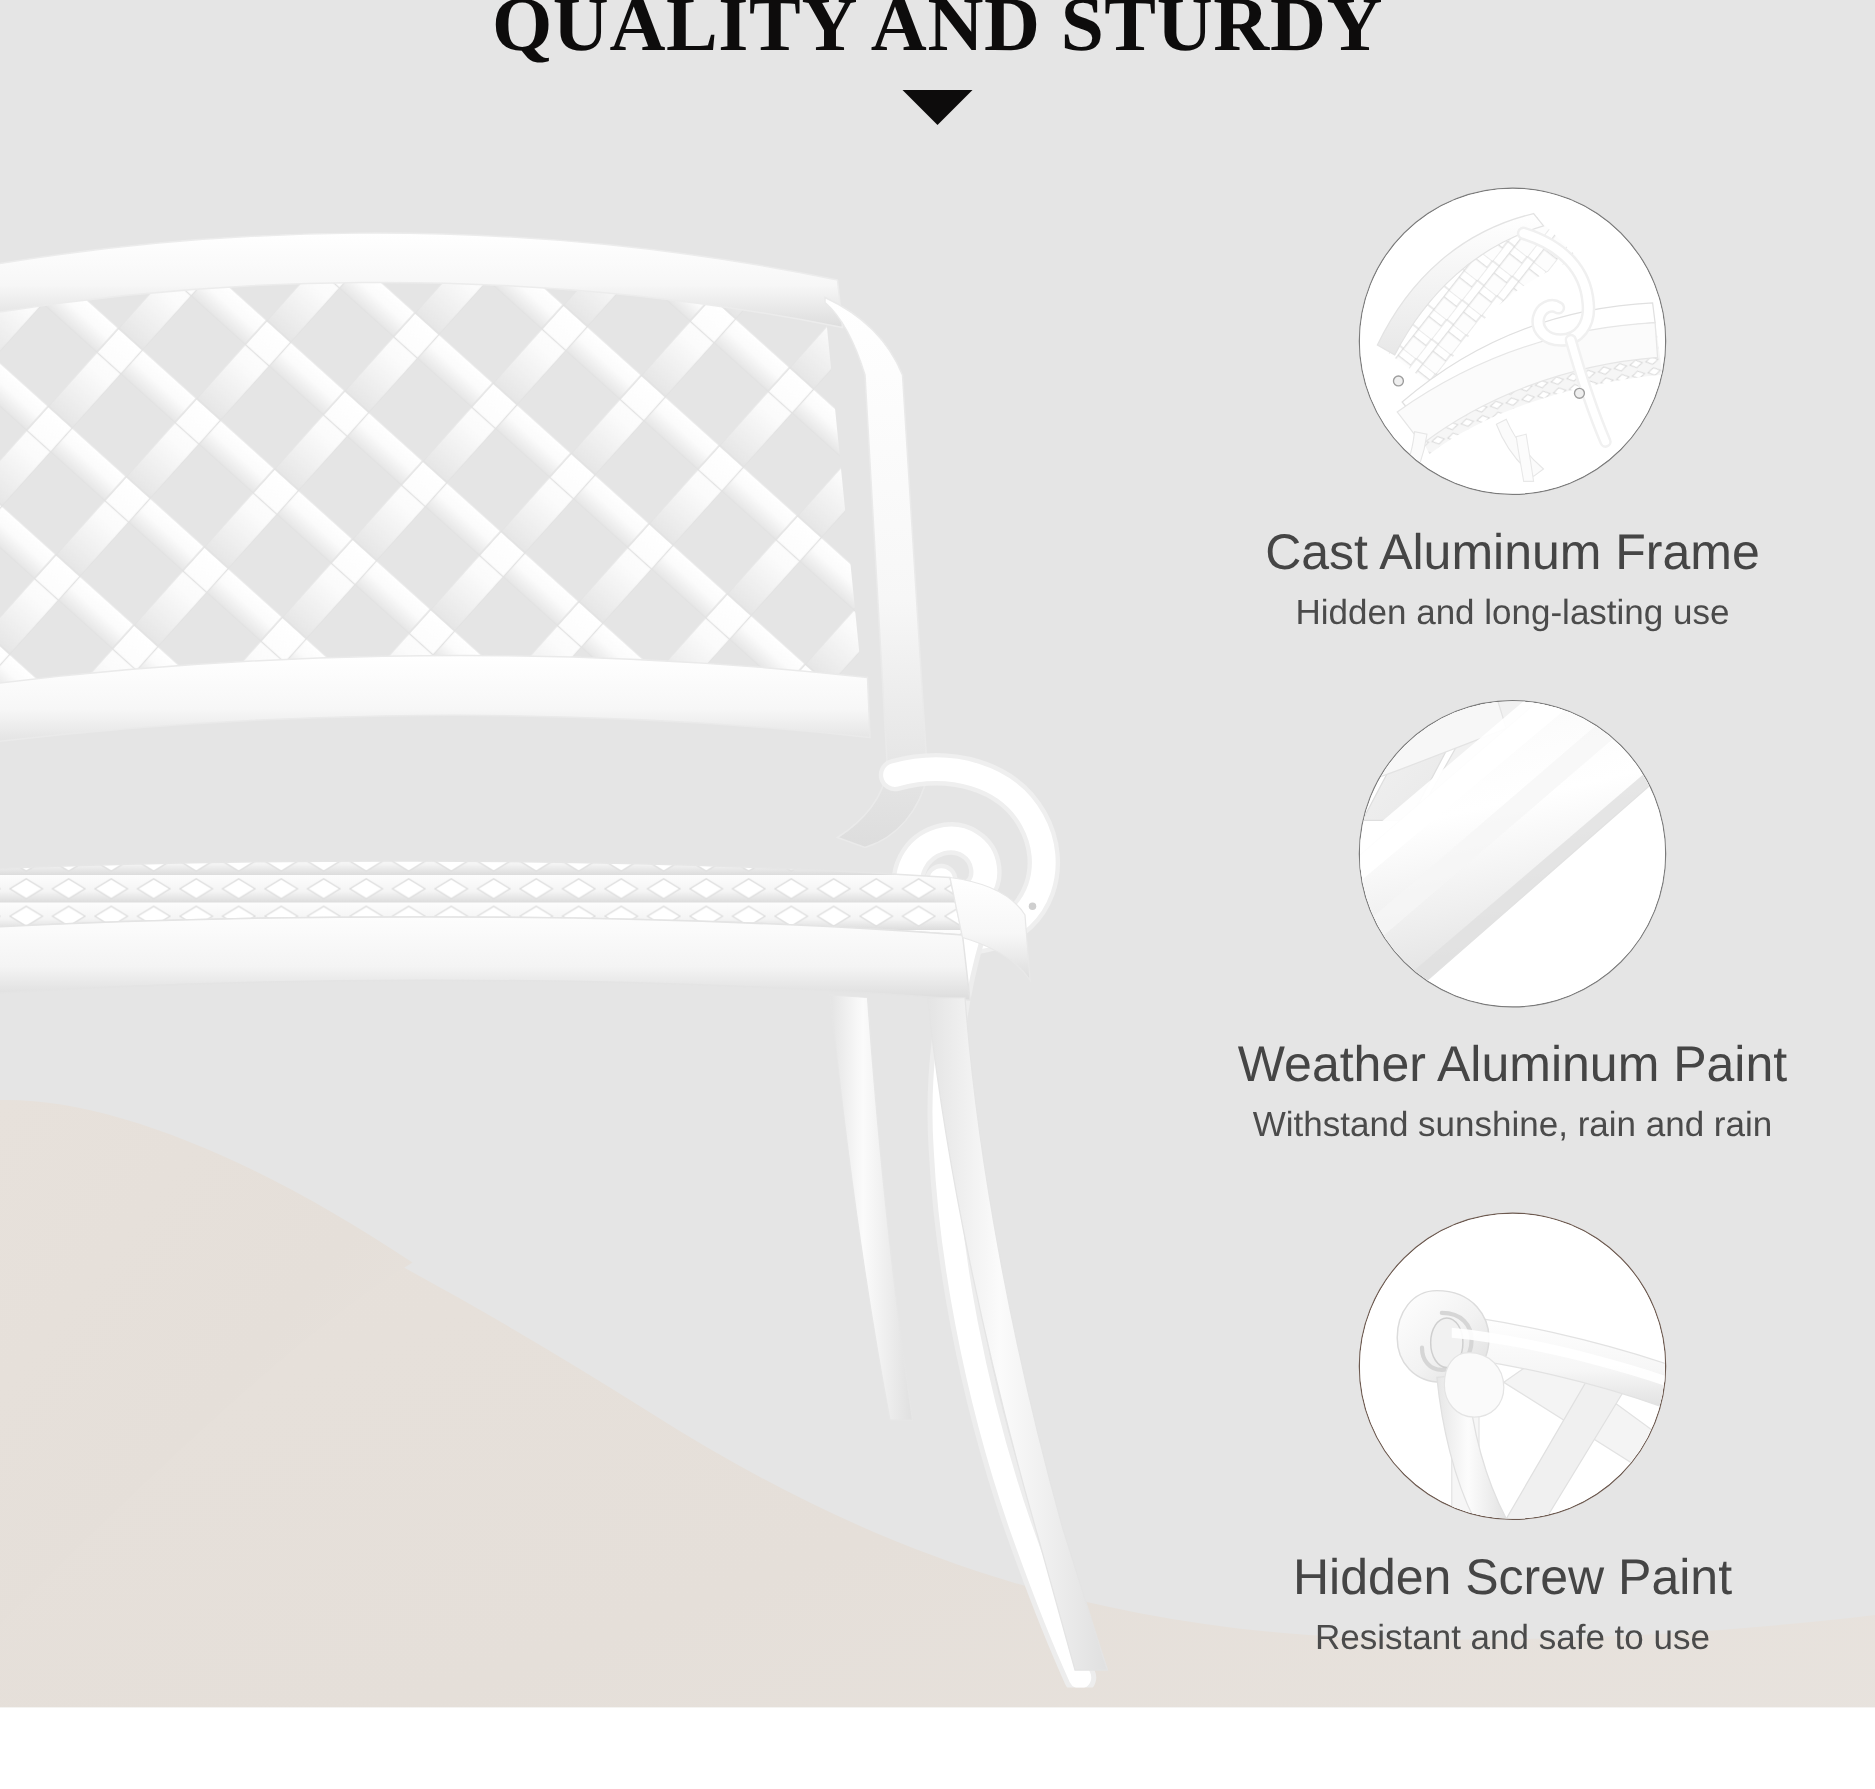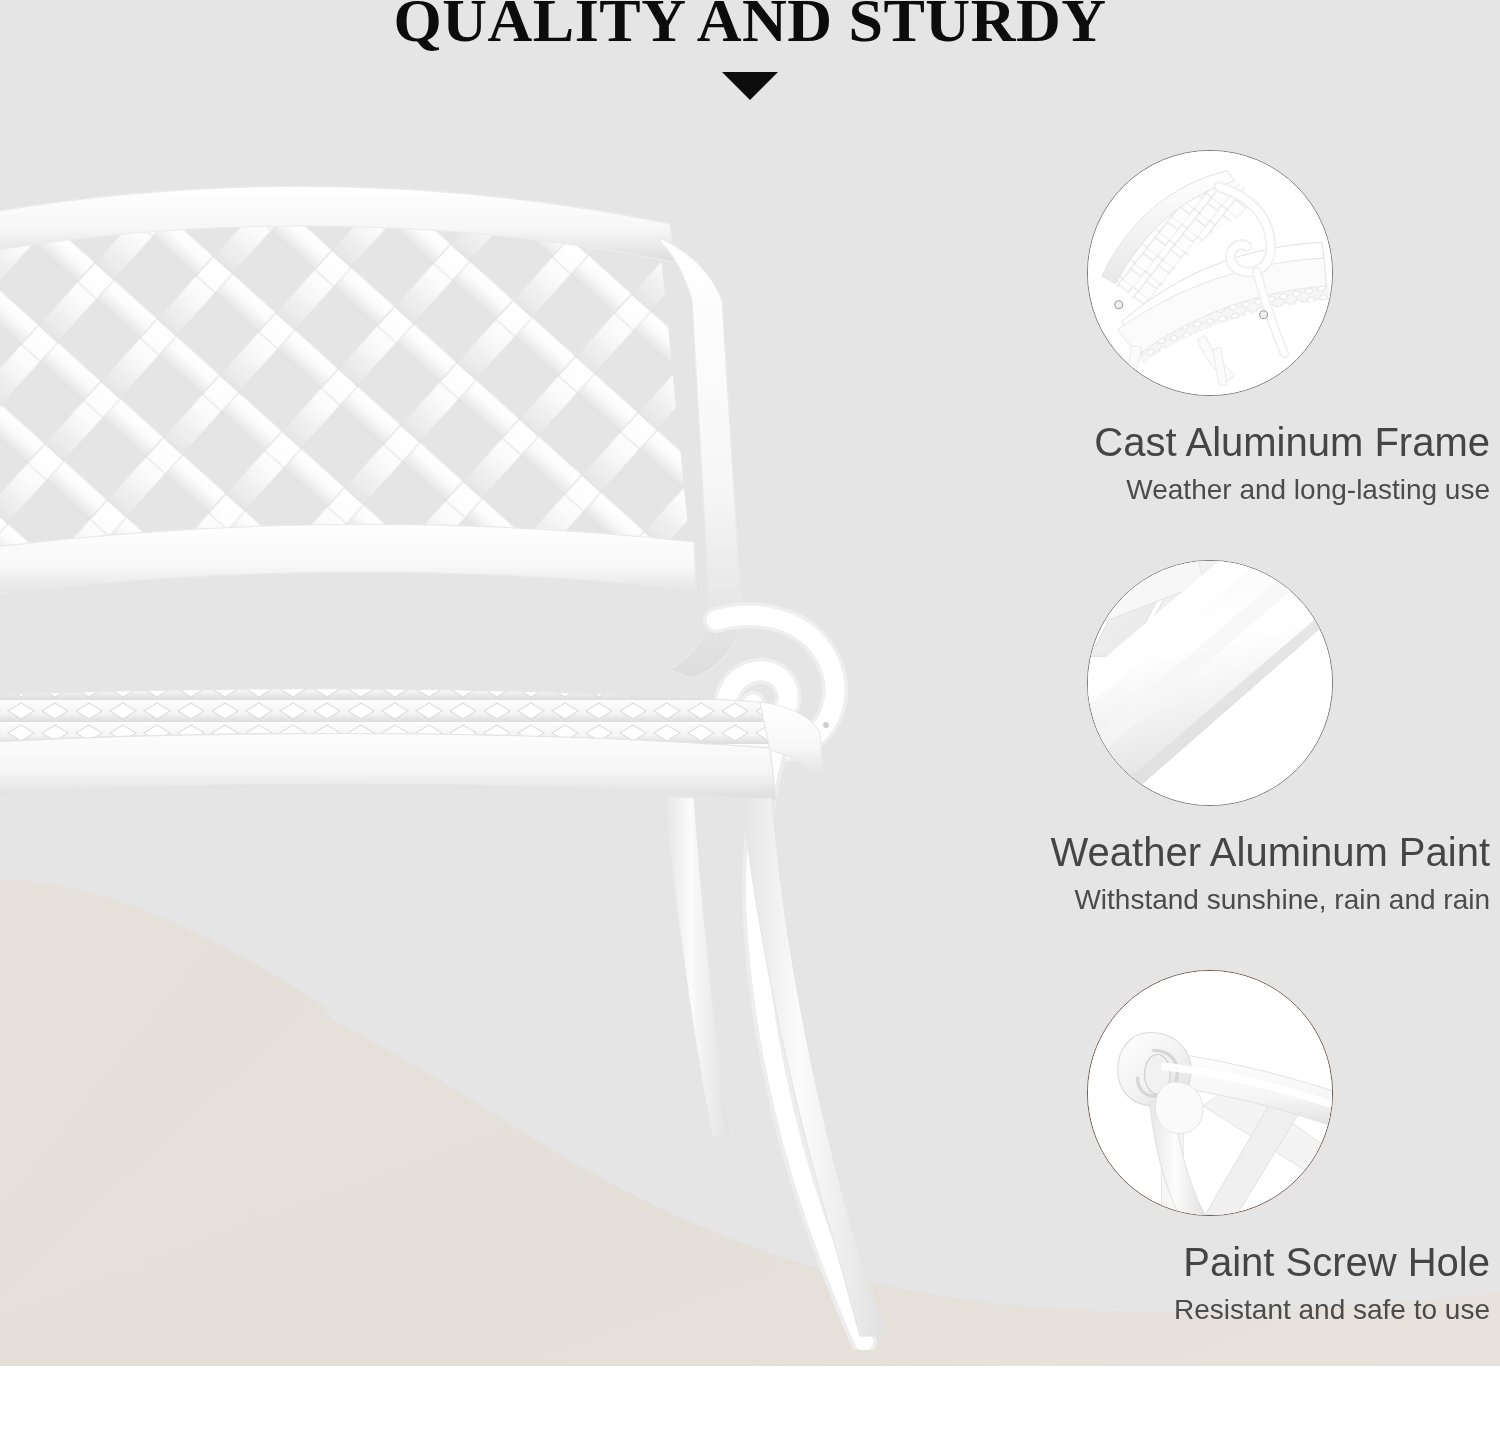--- a/index.html
+++ b/index.html
@@ -75,21 +75,21 @@
   
   .features {
     position: absolute;
     left: 930px;
     top: 150px;
     width: 560px;
     z-index: 4;
   }
   .feature {
     width: 560px;
-    text-align: right;
+    text-align: center;
     margin-bottom: 52px;
   }
   .feature-thumb {
     width: 246px;
     height: 246px;
     margin: 0 auto;
     border-radius: 50%;
     overflow: hidden;
     position: relative;
     background: #ffffff;
@@ -308,21 +308,21 @@
           <path d="M110,190 C116,206 126,220 140,232 L148,226
                    C134,214 124,200 118,186 Z" fill="#fbfbfb" stroke="#e6e6e6" stroke-width=".9"></path>
           <path d="M126,200 C128,214 130,224 132,236 L140,236
                    C138,222 136,210 134,198 Z" fill="#fcfcfc" stroke="#e8e8e8" stroke-width=".9"></path>
 
           <circle cx="31" cy="155" r="4" fill="#efefef" stroke="#9d9d9d" stroke-width="1.1"></circle>
           <circle cx="177" cy="165" r="4" fill="#efefef" stroke="#9d9d9d" stroke-width="1.1"></circle>
         </svg>
       </div>
       <p class="feature-title">Cast Aluminum Frame</p>
-      <p class="feature-sub">Weather and long-lasting use</p>
+      <p class="feature-sub">Hidden and long-lasting use</p>
     </div>
 
     <div class="feature">
       <div class="feature-thumb ring-gray">
         <svg viewBox="0 0 246 246">
           <defs>
             <linearGradient id="t2bar" x1="0" y1="0" x2="0.25" y2="1">
               <stop offset="0%" stop-color="#f2f2f2"></stop>
               <stop offset="28%" stop-color="#fbfbfb"></stop>
               <stop offset="52%" stop-color="#ffffff"></stop>
@@ -395,19 +395,19 @@
           <path d="M62,132 C66,172 76,214 92,246 L118,246
                    C100,212 90,170 86,130 Z" fill="url(#t3post)" stroke="#e0e0e0" stroke-width="1"></path>
 
           <path d="M88,112 C104,112 116,124 116,140 C116,154 106,164 92,164
                    C78,164 68,152 68,138 C68,122 76,112 88,112 Z" fill="#fafafa" stroke="#e4e4e4" stroke-width="1"></path>
 
           <path d="M74,92 C134,98 196,114 250,132 L250,140
                    C196,122 134,106 74,100 Z" fill="#ffffff" opacity=".9"></path>
         </svg>
       </div>
-      <p class="feature-title">Paint Screw Hole</p>
+      <p class="feature-title">Hidden Screw Paint</p>
       <p class="feature-sub">Resistant and safe to use</p>
     </div>
 
   </div>
 
 </div>
 
 </body></html>

